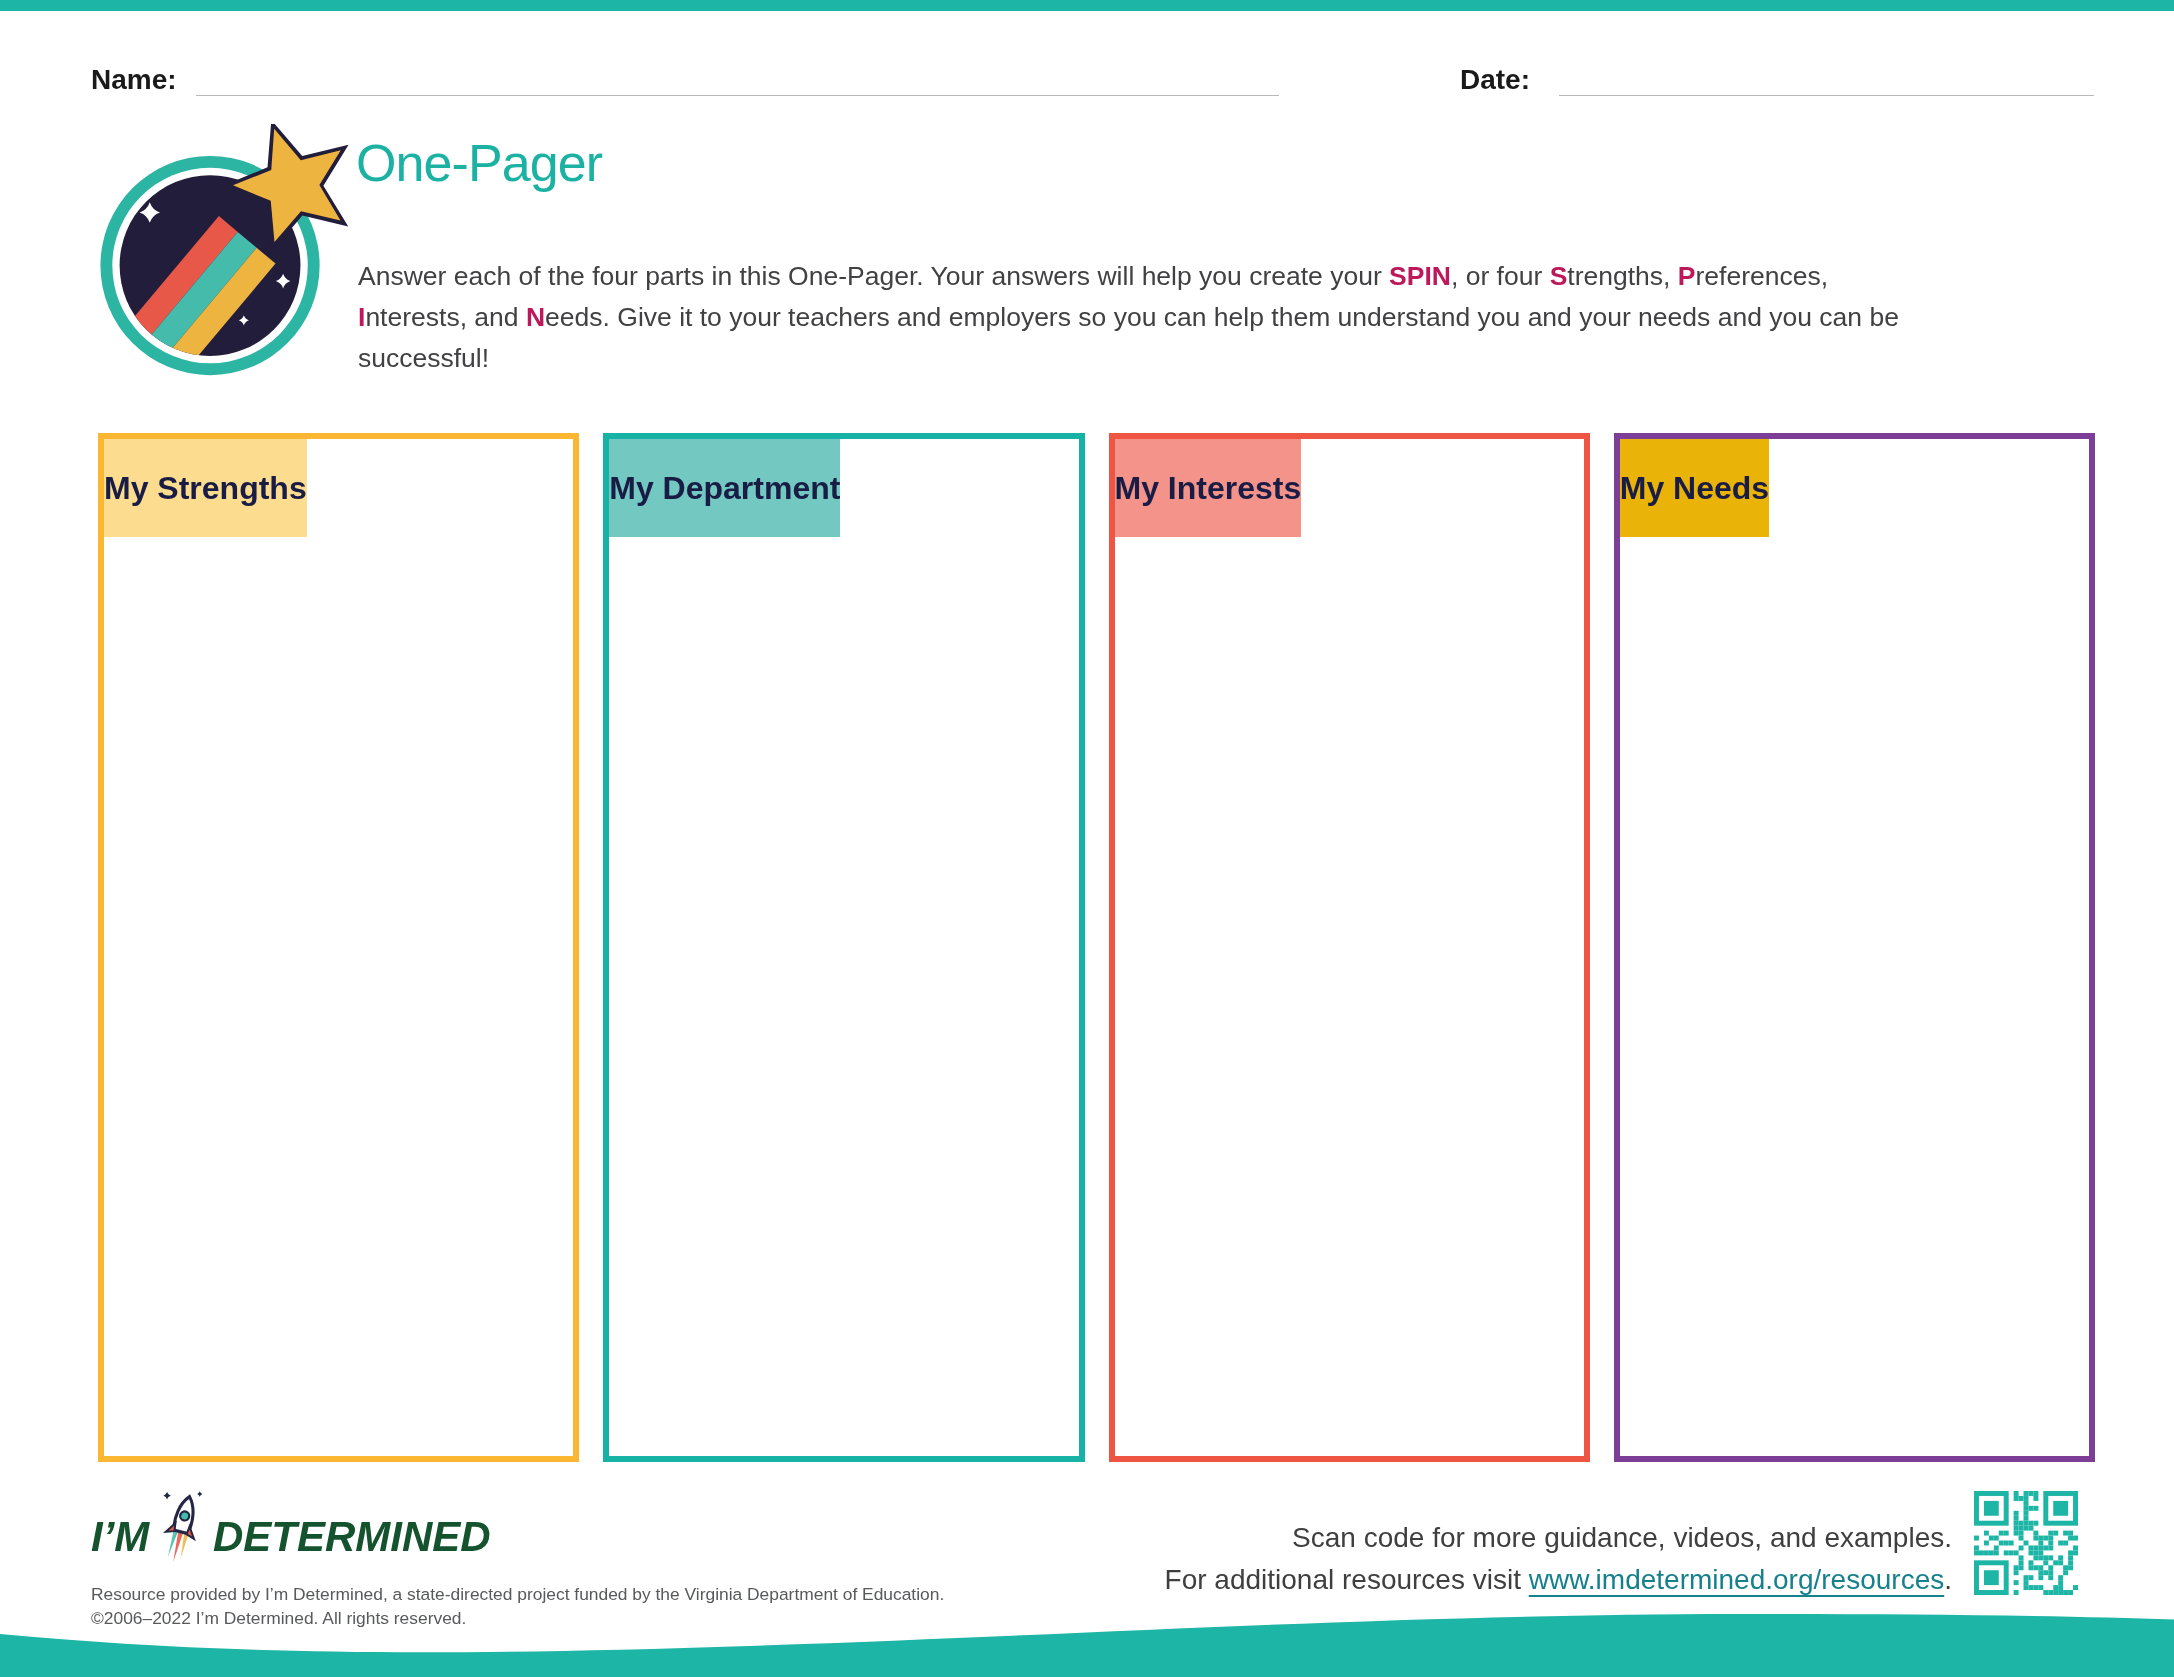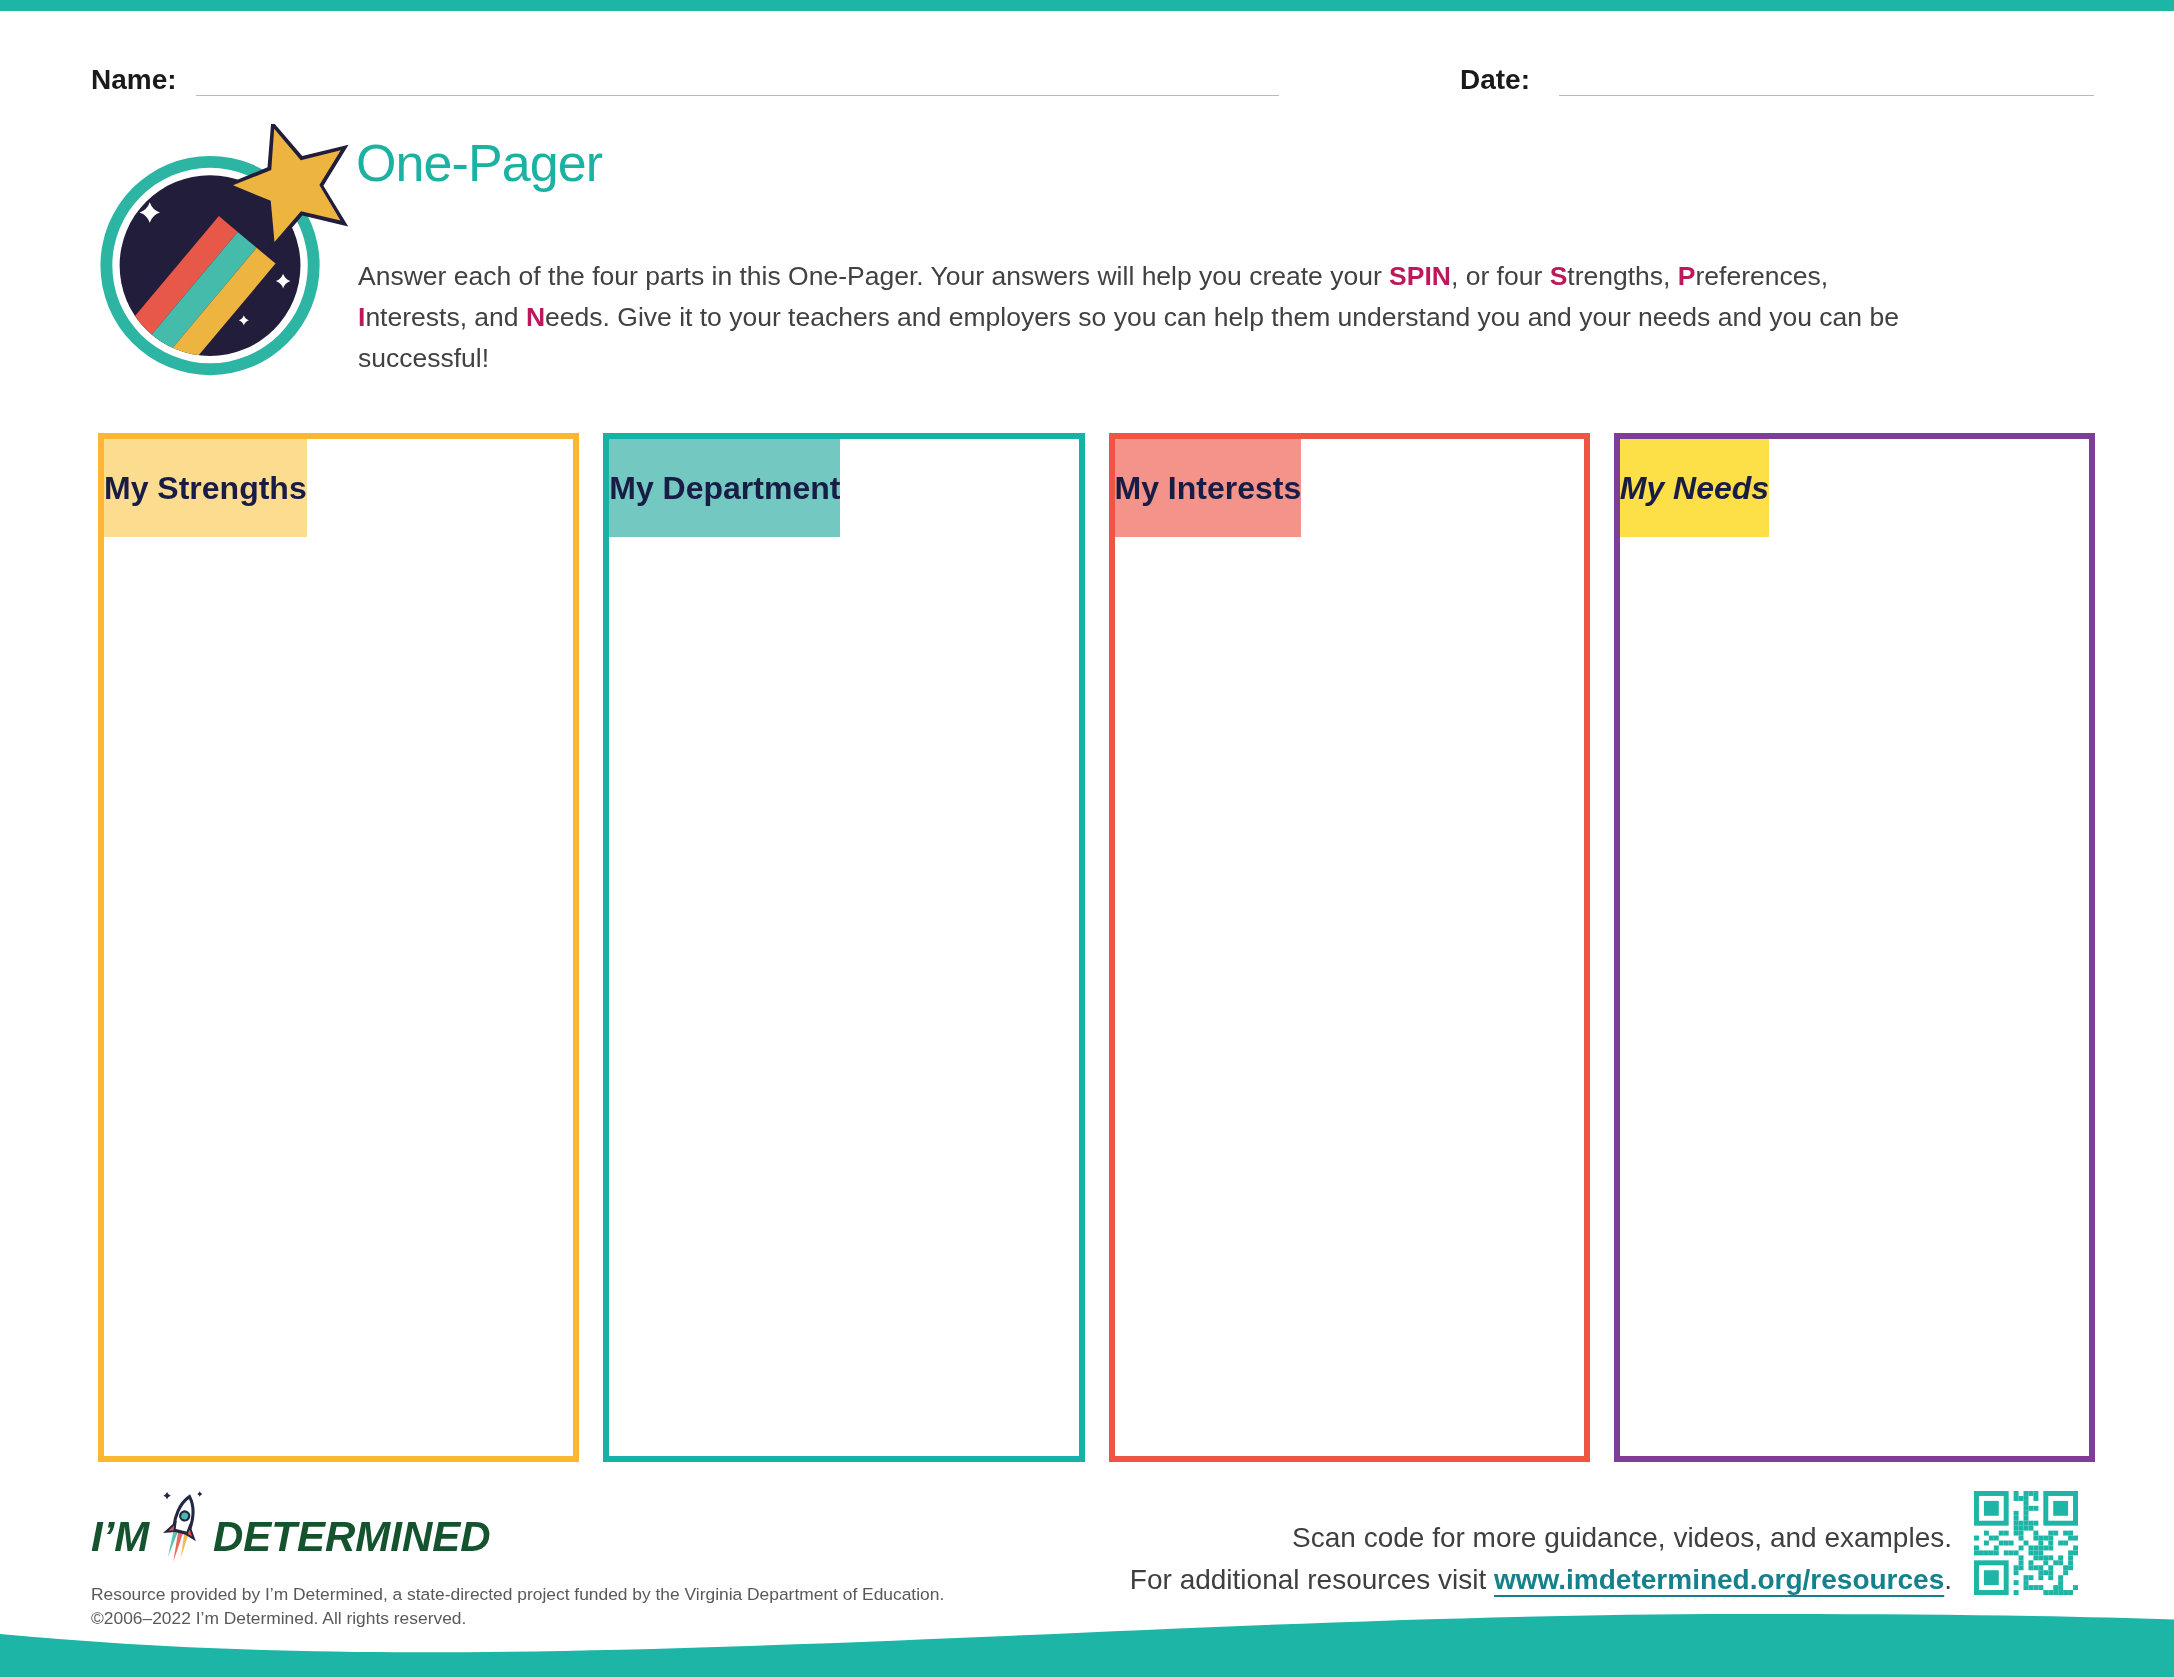--- a/index.html
+++ b/index.html
@@ -55,21 +55,21 @@
   
   .brand { position:absolute; left:91px; top:1488px; height:79px; display:flex; align-items:flex-end; }
   .brand-word {
     font-size:42px; font-weight:bold; font-style:italic; color:#14532d;
     letter-spacing:0px; line-height:1; padding-bottom:9.1px;
   }
   .brand-rocket { width:49px; height:79px; margin:0 5.5px 0 9.1px; }
   .fine-print { position:absolute; left:91px; top:1582px; font-size:17.4px; color:#58595b; line-height:24px; }
 
   .scan-block { position:absolute; right:223px; top:1517px; text-align:right; font-size:28px; color:#3f3f3f; line-height:42px; }
-  .scan-block a { color:#17808d; text-decoration:underline; text-underline-offset:5.5px;font-weight:bold; }
+  .scan-block a { color:#17808d; text-decoration:underline; text-underline-offset:5.5px; }
 
   .qr { position:absolute; left:1974px; top:1491px; width:104px; height:104px; }
 </style>
 </head>
 <body>
 
 <div class="page">
 
   <div class="top-bar"></div>
 
@@ -122,21 +122,21 @@
       </div>
       <div class="column-body"></div>
     </div>
     <div class="column" style="border-color: rgb(238, 85, 66);">
       <div class="column-header" style="background: rgb(243, 147, 138);">
         <span>My Interests</span>
       </div>
       <div class="column-body"></div>
     </div>
     <div class="column" style="border-color: rgb(124, 62, 151);">
-      <div class="column-header" style="background: #fde047; font-style: italic;">
+      <div class="column-header" style="background: #eab308;">
         <span>My Needs</span>
       </div>
       <div class="column-body"></div>
     </div>
   </div>
 
   <div class="brand">
     <span class="brand-word">I’M</span>
     <svg class="brand-rocket" viewBox="0 0 54 86">
       <g transform="rotate(14 27 40)">

